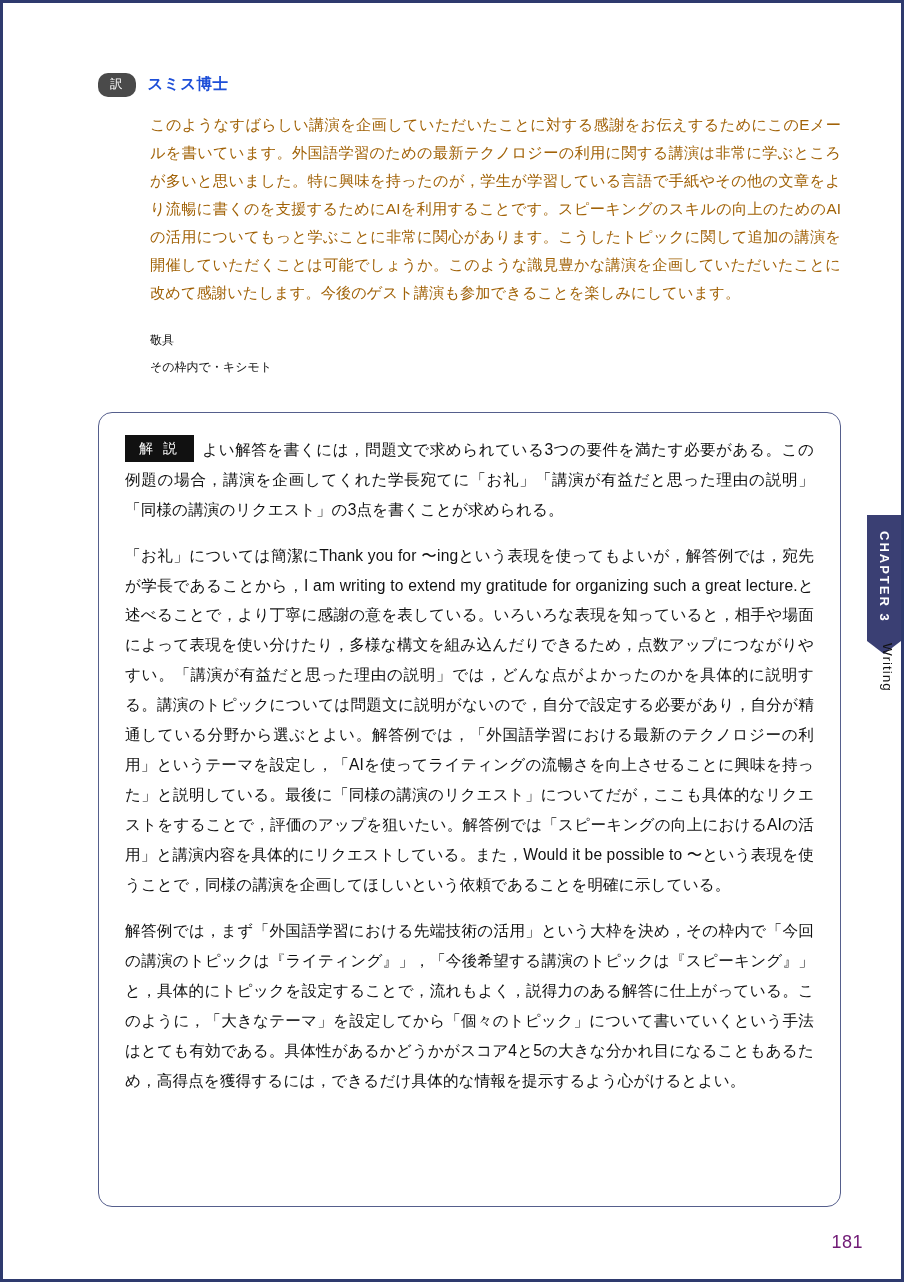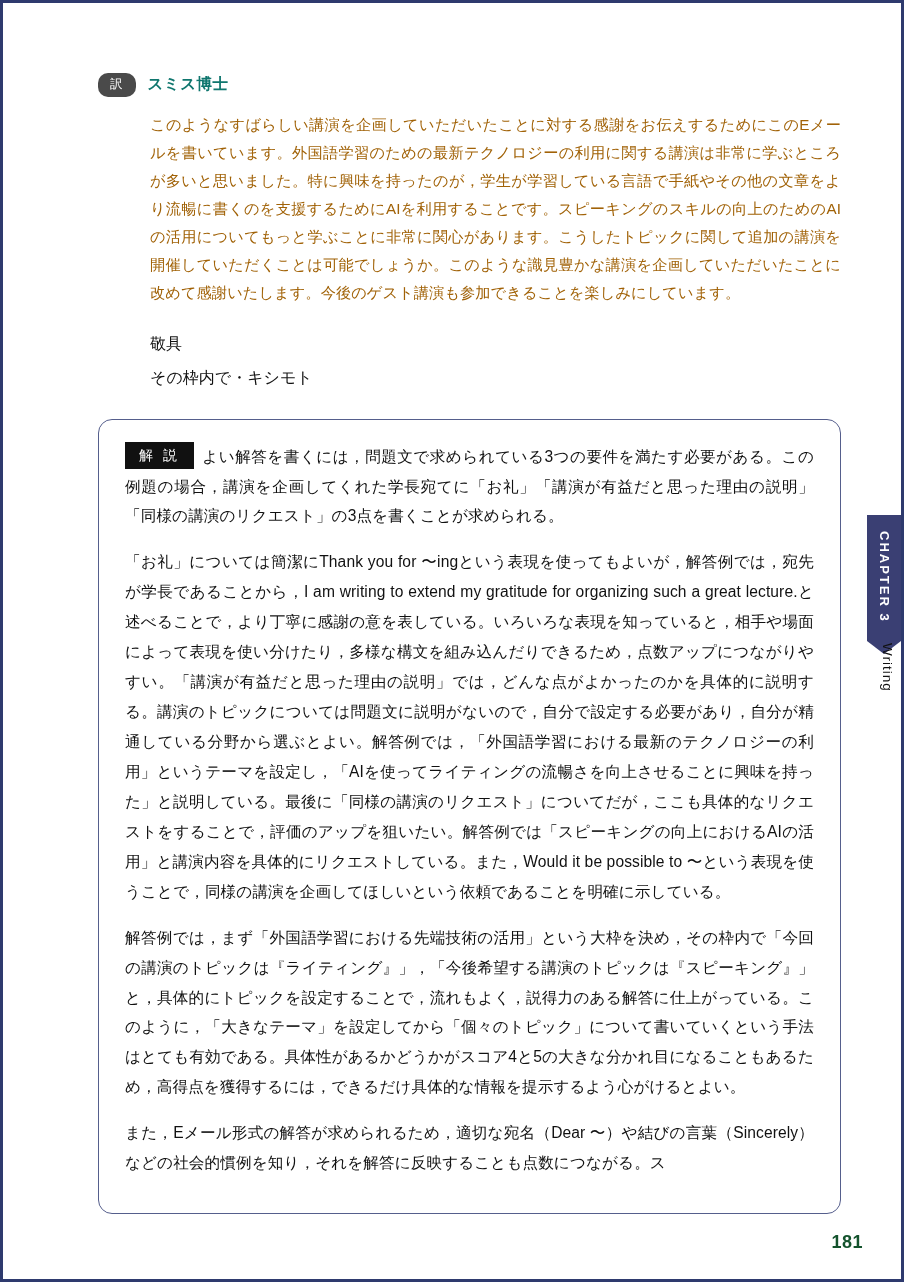--- a/index.html
+++ b/index.html
@@ -45,42 +45,42 @@
     font-size: 12.5px;
     line-height: 1;
     padding: 5px 12px 6px 12px;
     border-radius: 10px;
     letter-spacing: 1px;
   }
   .trans-title {
     font-size: 15.5px;
     font-weight: 600;
     letter-spacing: 0.5px;
-    color: #0f766e;
+    color: #1d4ed8;
   }
 
   .trans-body {
     margin-left: 52px;
     font-size: 15.2px;
     line-height: 1.85;
     text-align: justify;
     letter-spacing: 0.1px;
     color: #a16207;
   }
   .trans-closing {
     margin-left: 52px;
     margin-top: 22px;
-    font-size: 16px;
+    font-size: 12px;
     line-height: 1.85;
     color: #111;
   }
 
   
   .explain-box {
-    margin-top: 26px;
+    margin-top: 34px;
     border: 1.6px solid #555e8c;
     border-radius: 14px;
     padding: 22px 26px 20px 26px;
     box-sizing: border-box;
     position: relative;
     height: 795px;
     overflow: hidden;
   }
   .explain-label {
     display: inline-block;
@@ -144,22 +144,22 @@
     color: #111;
     letter-spacing: 1px;
   }
 
   
   .page-number {
     position: absolute;
     right: 38px;
     bottom: 26px;
     font-size: 18px;
-    font-weight: 700;
-    color: #14532d;
+    font-weight: 400;
+    color: #701a75;
     letter-spacing: 0.5px;
     text-align: right;
   }
 </style>
 </head>
 <body>
 
 <div class="page">
   <div class="page-inner">
 
@@ -170,21 +170,20 @@
 
     <div class="trans-body">このようなすばらしい講演を企画していただいたことに対する感謝をお伝えするためにこのEメールを書いています。外国語学習のための最新テクノロジーの利用に関する講演は非常に学ぶところが多いと思いました。特に興味を持ったのが，学生が学習している言語で手紙やその他の文章をより流暢に書くのを支援するためにAIを利用することです。スピーキングのスキルの向上のためのAIの活用についてもっと学ぶことに非常に関心があります。こうしたトピックに関して追加の講演を開催していただくことは可能でしょうか。このような識見豊かな講演を企画していただいたことに改めて感謝いたします。今後のゲスト講演も参加できることを楽しみにしています。</div>
 
     <div class="trans-closing">敬具</div>
     <div class="trans-closing" style="margin-top:4px;">その枠内で・キシモト</div>
 
     <div class="explain-box">
       <p class="explain-p first"><span class="explain-label">解 説</span><span>よい解答を書くには，問題文で求められている3つの要件を満たす必要がある。この例題の場合，講演を企画してくれた学長宛てに「お礼」「講演が有益だと思った理由の説明」「同様の講演のリクエスト」の3点を書くことが求められる。</span></p>
       <p class="explain-p">「お礼」については簡潔にThank you for 〜ingという表現を使ってもよいが，解答例では，宛先が学長であることから，I am writing to extend my gratitude for organizing such a great lecture.と述べることで，より丁寧に感謝の意を表している。いろいろな表現を知っていると，相手や場面によって表現を使い分けたり，多様な構文を組み込んだりできるため，点数アップにつながりやすい。「講演が有益だと思った理由の説明」では，どんな点がよかったのかを具体的に説明する。講演のトピックについては問題文に説明がないので，自分で設定する必要があり，自分が精通している分野から選ぶとよい。解答例では，「外国語学習における最新のテクノロジーの利用」というテーマを設定し，「AIを使ってライティングの流暢さを向上させることに興味を持った」と説明している。最後に「同様の講演のリクエスト」についてだが，ここも具体的なリクエストをすることで，評価のアップを狙いたい。解答例では「スピーキングの向上におけるAIの活用」と講演内容を具体的にリクエストしている。また，Would it be possible to 〜という表現を使うことで，同様の講演を企画してほしいという依頼であることを明確に示している。</p>
       <p class="explain-p">解答例では，まず「外国語学習における先端技術の活用」という大枠を決め，その枠内で「今回の講演のトピックは『ライティング』」，「今後希望する講演のトピックは『スピーキング』」と，具体的にトピックを設定することで，流れもよく，説得力のある解答に仕上がっている。このように，「大きなテーマ」を設定してから「個々のトピック」について書いていくという手法はとても有効である。具体性があるかどうかがスコア4と5の大きな分かれ目になることもあるため，高得点を獲得するには，できるだけ具体的な情報を提示するよう心がけるとよい。</p>
-      <p class="explain-p">また，Eメール形式の解答が求められるため，適切な宛名（Dear 〜）や結びの言葉（Sincerely）などの社会的慣例を知り，それを解答に反映することも点数につながる。ス</p>
     </div>
 
   </div>
 
   <div class="chapter-tab">
     <span class="ct-text">CHAPTER 3</span>
     <span class="ct-arrow"></span>
   </div>
   <div class="section-vert">Writing</div>
 

